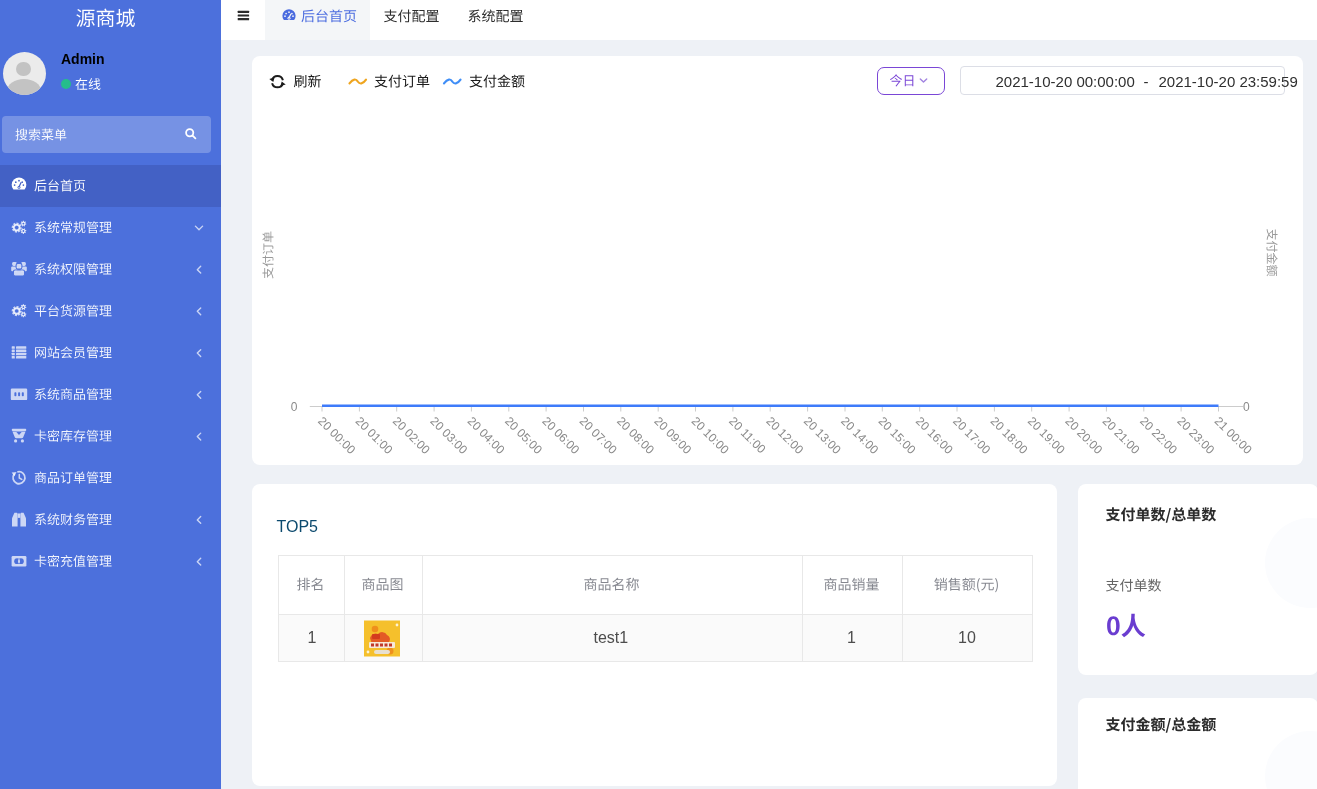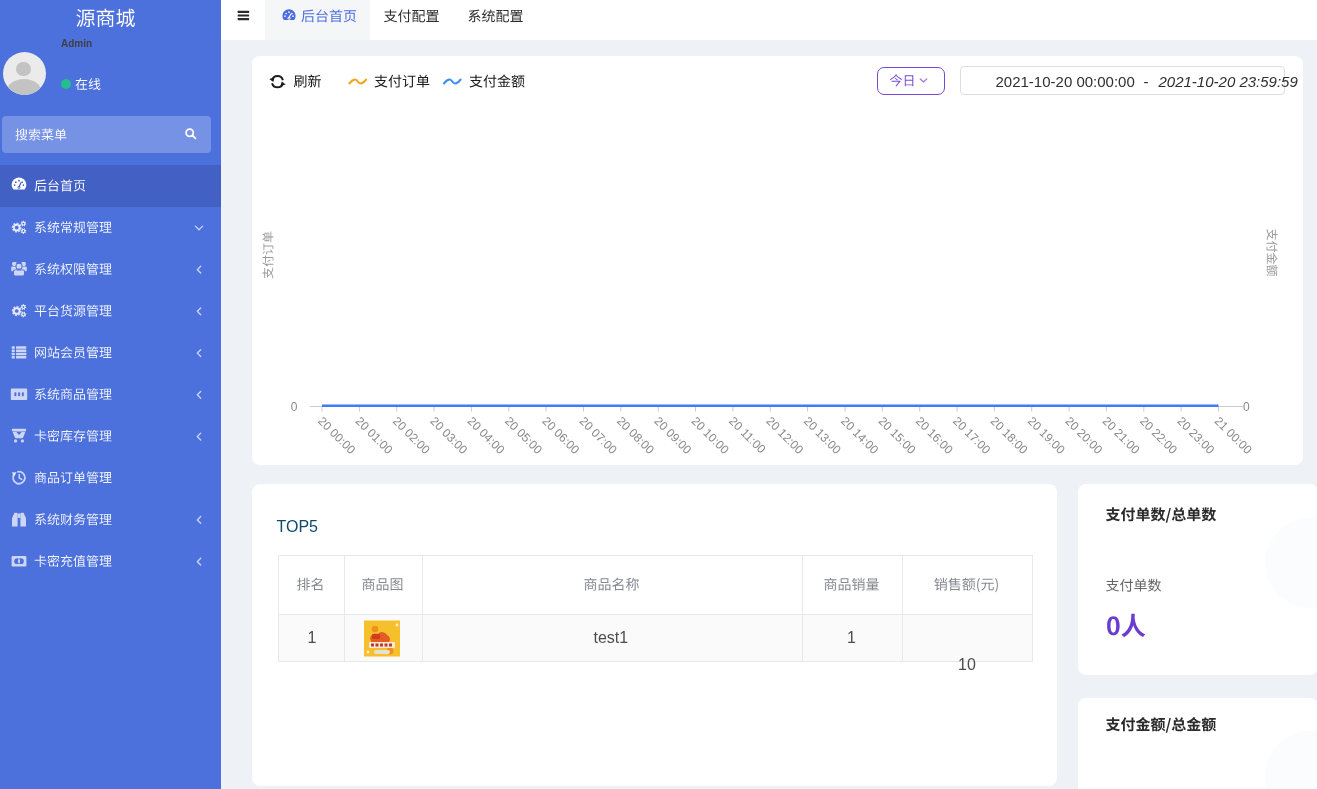--- a/index.html
+++ b/index.html
@@ -27,33 +27,33 @@
 .latin { position:absolute; color:#4d4d4d; }
 </style></head>
 <body>
 <div id="sidebar"></div>
 <div id="srch"></div>
 <div id="mactive"></div>
 <div id="avatar">
     <div id="avhead"></div>
     <div id="avbody"></div>
   </div>
-<div class="latin" style="left:61px; top:38px; font-size:10px; font-weight:bold; color:#404040;">Admin</div>
+<div class="latin" style="left:61px; top:51px; font-size:14px; font-weight:bold; color:#000000;">Admin</div>
 <div id="dot"></div>
 <div id="topbar"></div>
 <div id="tabactive"></div>
 <div id="card1" class="card"></div>
 <div id="card2" class="card"></div>
 <div id="card3" class="card"></div>
 <div id="card4" class="card"></div>
 <div id="btn-today"></div>
 <div id="datebox"></div>
 <div class="dtxt" style="left:973.5px;">2021-10-20 00:00:00</div>
 <div class="dtxt" style="left:1121.5px;">-</div>
-<div class="dtxt" style="left:1136.5px;font-style:italic;">2021-10-20 23:59:59</div>
+<div class="dtxt" style="left:1136.5px;">2021-10-20 23:59:59</div>
 <div class="latin" style="left:276.5px; top:517.5px; font-size:16px; color:#0c4a6e;">TOP5</div>
 <table class="t5">
  <tbody>
       <tr style="height:59px;">
   <td style="width:66.5px;"></td>
         <td style="width:78px;"></td>
         <td style="width:380px;"></td>
         <td style="width:100px;"></td>
         <td style="width:129.5px;"></td>
  </tr>
@@ -62,21 +62,21 @@
         <td></td>
         <td></td>
         <td></td>
         <td></td>
       </tr>
 </tbody>
   </table>
 <div class="latin" style="left:307.5px; top:629px; font-size:16px;">1</div>
 <div class="latin" style="left:593.5px; top:629px; font-size:16px;">test1</div>
 <div class="latin" style="left:847px; top:629px; font-size:16px;">1</div>
-<div class="latin" style="left:958px; top:629px; font-size:16px;margin-top:27px;">10</div>
+<div class="latin" style="left:958px; top:629px; font-size:16px;">10</div>
 <svg class="abs" style="left:0;top:0;" width="1317" height="789" viewBox="0 0 1317 789">
 <defs>
       <path id="r6e90" d="M537 407H843V319H537ZM537 549H843V463H537ZM505 205C475 138 431 68 385 19C402 9 431 -9 445 -20C489 32 539 113 572 186ZM788 188C828 124 876 40 898 -10L967 21C943 69 893 152 853 213ZM87 777C142 742 217 693 254 662L299 722C260 751 185 797 131 829ZM38 507C94 476 169 428 207 400L251 460C212 488 136 531 81 560ZM59 -24 126 -66C174 28 230 152 271 258L211 300C166 186 103 54 59 -24ZM338 791V517C338 352 327 125 214 -36C231 -44 263 -63 276 -76C395 92 411 342 411 517V723H951V791ZM650 709C644 680 632 639 621 607H469V261H649V0C649 -11 645 -15 633 -16C620 -16 576 -16 529 -15C538 -34 547 -61 550 -79C616 -80 660 -80 687 -69C714 -58 721 -39 721 -2V261H913V607H694C707 633 720 663 733 692Z"></path>
       <path id="r5546" d="M274 643C296 607 322 556 336 526L405 554C392 583 363 631 341 666ZM560 404C626 357 713 291 756 250L801 302C756 341 668 405 603 449ZM395 442C350 393 280 341 220 305C231 290 249 258 255 245C319 288 398 356 451 416ZM659 660C642 620 612 564 584 523H118V-78H190V459H816V4C816 -12 810 -16 793 -16C777 -18 719 -18 657 -16C667 -33 676 -57 680 -74C766 -74 816 -74 846 -64C876 -54 885 -36 885 3V523H662C687 558 715 601 739 642ZM314 277V1H378V49H682V277ZM378 221H619V104H378ZM441 825C454 797 468 762 480 732H61V667H940V732H562C550 765 531 809 513 844Z"></path>
       <path id="r57ce" d="M41 129 65 55C145 86 244 125 340 164L326 232L229 196V526H325V596H229V828H159V596H53V526H159V170C115 154 74 140 41 129ZM866 506C844 414 814 329 775 255C759 354 747 478 742 617H953V687H880L930 722C905 754 853 802 809 834L759 801C801 768 850 720 874 687H740C739 737 739 788 739 841H667L670 687H366V375C366 245 356 80 256 -36C272 -45 300 -69 311 -83C420 42 436 233 436 375V419H562C560 238 556 174 546 158C540 150 532 148 520 148C507 148 476 148 442 151C452 135 458 107 460 88C495 86 530 86 550 88C574 91 588 98 602 115C620 141 624 222 627 453C628 462 628 482 628 482H436V617H672C680 443 694 285 721 165C667 89 601 25 521 -24C537 -36 564 -63 575 -76C639 -33 695 20 743 81C774 -14 816 -70 872 -70C937 -70 959 -23 970 128C953 135 929 150 914 166C910 51 901 2 881 2C848 2 818 57 795 153C856 249 902 362 935 493Z"></path>
       <path id="r5728" d="M391 840C377 789 359 736 338 685H63V613H305C241 485 153 366 38 286C50 269 69 237 77 217C119 247 158 281 193 318V-76H268V407C315 471 356 541 390 613H939V685H421C439 730 455 776 469 821ZM598 561V368H373V298H598V14H333V-56H938V14H673V298H900V368H673V561Z"></path>
       <path id="r7ebf" d="M54 54 70 -18C162 10 282 46 398 80L387 144C264 109 137 74 54 54ZM704 780C754 756 817 717 849 689L893 736C861 763 797 800 748 822ZM72 423C86 430 110 436 232 452C188 387 149 337 130 317C99 280 76 255 54 251C63 232 74 197 78 182C99 194 133 204 384 255C382 270 382 298 384 318L185 282C261 372 337 482 401 592L338 630C319 593 297 555 275 519L148 506C208 591 266 699 309 804L239 837C199 717 126 589 104 556C82 522 65 499 47 494C56 474 68 438 72 423ZM887 349C847 286 793 228 728 178C712 231 698 295 688 367L943 415L931 481L679 434C674 476 669 520 666 566L915 604L903 670L662 634C659 701 658 770 658 842H584C585 767 587 694 591 623L433 600L445 532L595 555C598 509 603 464 608 421L413 385L425 317L617 353C629 270 645 195 666 133C581 76 483 31 381 0C399 -17 418 -44 428 -62C522 -29 611 14 691 66C732 -24 786 -77 857 -77C926 -77 949 -44 963 68C946 75 922 91 907 108C902 19 892 -4 865 -4C821 -4 784 37 753 110C832 170 900 241 950 319Z"></path>
       <path id="r641c" d="M166 840V638H46V568H166V354L39 309L59 238L166 279V13C166 0 161 -3 150 -3C138 -4 103 -4 64 -3C74 -24 83 -56 85 -75C144 -76 181 -73 205 -61C229 -48 237 -27 237 13V306L349 350L336 418L237 380V568H339V638H237V840ZM379 290V226H424L416 223C458 156 515 99 584 53C499 16 402 -7 304 -20C317 -36 331 -64 338 -82C449 -64 557 -34 651 12C730 -29 820 -59 917 -78C927 -59 946 -31 962 -16C875 -2 793 21 721 52C803 106 870 178 911 271L866 293L853 290H683V387H915V758H723V696H847V602H727V545H847V449H683V841H614V449H457V544H566V602H457V694C509 710 563 730 607 754L553 804C516 779 450 751 392 732V387H614V290ZM809 226C771 169 717 123 652 87C586 125 531 171 491 226Z"></path>
       <path id="r7d22" d="M633 104C718 58 825 -12 877 -58L938 -14C881 32 773 98 690 141ZM290 136C233 82 143 26 61 -11C78 -23 106 -47 119 -61C198 -20 294 46 358 109ZM194 319C211 326 237 329 421 341C339 302 269 272 237 260C179 236 135 222 102 219C109 200 119 166 122 153C148 162 187 166 479 185V10C479 -2 475 -6 458 -6C443 -8 389 -8 327 -6C339 -26 351 -54 355 -75C428 -75 479 -75 510 -63C543 -52 552 -32 552 8V189L797 204C824 176 848 148 864 126L922 166C879 221 789 304 718 362L665 328C691 306 719 281 746 255L309 232C450 285 592 352 727 434L673 480C629 451 581 424 532 398L309 385C378 419 447 460 510 505L480 528H862V405H936V593H539V686H923V752H539V841H461V752H76V686H461V593H66V405H137V528H434C363 473 274 425 246 411C218 396 193 387 174 385C181 367 191 333 194 319Z"></path>
       <path id="r83dc" d="M811 645C649 607 342 585 91 579C98 562 106 532 108 514C364 519 676 541 871 586ZM136 462C174 417 211 354 225 312L292 341C277 383 238 444 199 489ZM412 489C440 444 465 385 471 347L542 371C534 410 507 467 478 510ZM807 526C781 467 732 382 694 332L752 305C792 354 842 431 883 498ZM629 840V770H370V840H294V770H61V703H294V623H370V703H629V634H705V703H942V770H705V840ZM459 341V264H58V196H391C301 113 160 40 34 4C51 -11 74 -41 86 -61C217 -16 363 71 459 171V-80H537V173C629 72 775 -12 911 -55C922 -34 945 -5 962 11C830 44 689 113 601 196H946V264H537V341Z"></path>

